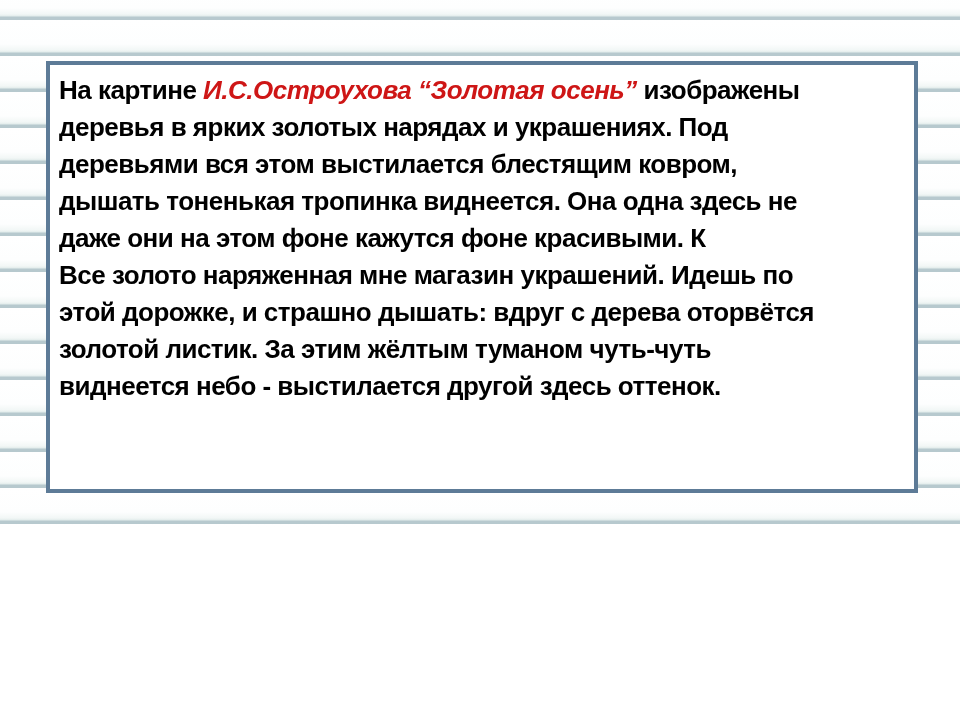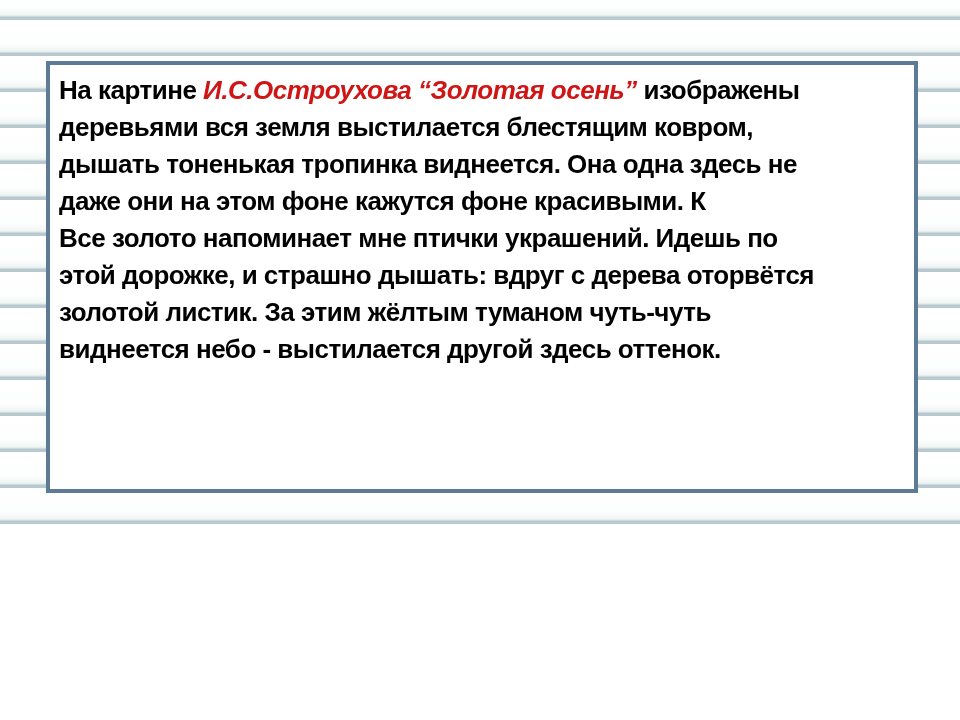--- a/index.html
+++ b/index.html
@@ -59,23 +59,24 @@
 </style>
 </head>
 <body>
 
 <div class="page">
 
   <div class="text-panel">
 
     <div class="line"><span>На картине </span><span class="accent">И.С.Остроухова “Золотая осень”</span><span> изображены</span></div>
 
-    <div class="line">деревьями вся земля выстилается блестящим ковром,</div>
+    <div class="line">деревья в ярких золотых нарядах и украшениях. Под</div>
+    <div class="line">деревьями вся этом выстилается блестящим ковром,</div>
     <div class="line">дышать тоненькая тропинка виднеется. Она одна здесь не</div>
     <div class="line">даже они на этом фоне кажутся фоне красивыми. К</div>
-    <div class="line">Все золото напоминает мне птички украшений. Идешь по</div>
+    <div class="line">Все золото наряженная мне магазин украшений. Идешь по</div>
     <div class="line">этой дорожке, и страшно дышать: вдруг с дерева оторвётся</div>
     <div class="line">золотой листик. За этим жёлтым туманом чуть-чуть</div>
     <div class="line">виднеется небо - выстилается другой здесь оттенок.</div>
 
   </div>
 
 </div>
 
 </body></html>

